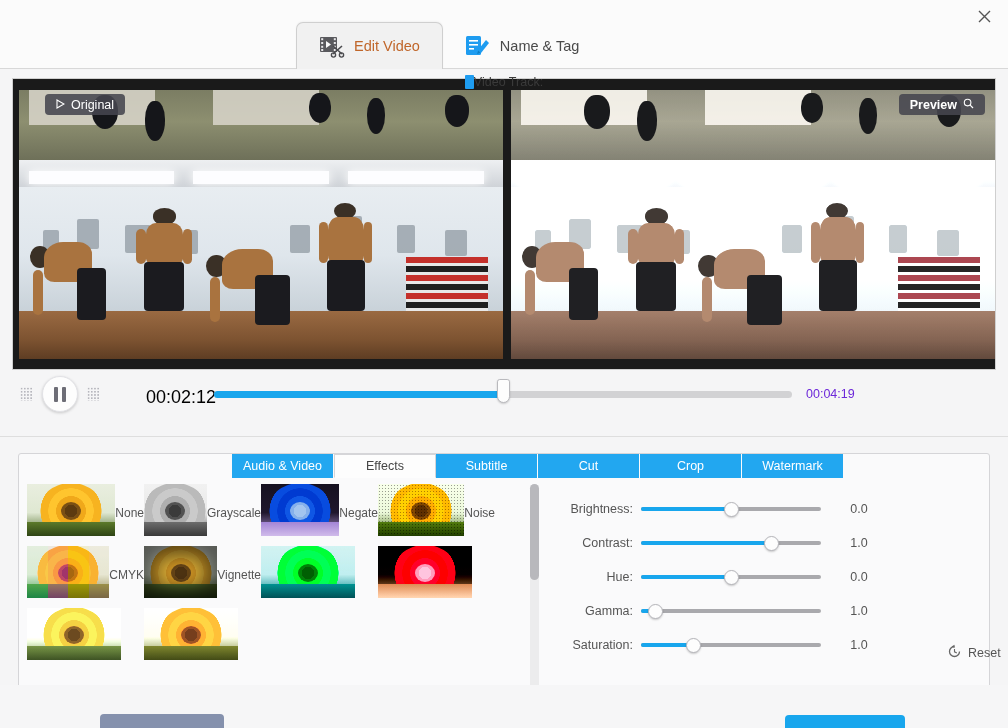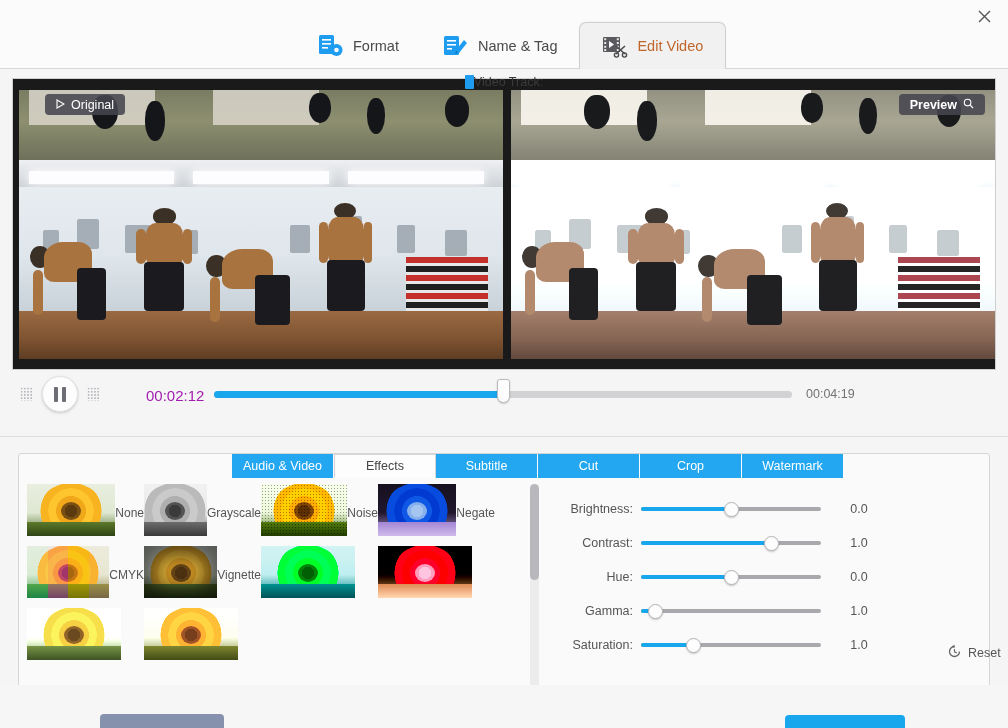--- a/index.html
+++ b/index.html
@@ -112,22 +112,22 @@
   .grip { width:13px; height:14px;
     background-image: radial-gradient(circle, #b6b6bd 0.8px, transparent 1px);
     background-size:3.2px 3.2px; }
   #play-btn {
     width:36px; height:36px; border-radius:50%; background:#fdfdfd;
     border:1px solid #e2e2e6; box-shadow:0 1px 3px rgba(0,0,0,.18);
     display:flex; align-items:center; justify-content:center; gap:4px; cursor:pointer;
   }
   #play-btn i { display:block; width:4px; height:15px; background:#6d6d76; border-radius:1px; }
 
-  #time-left { position:absolute; left:146px; top:15px; font-size:15px; color:#a21caf; }
-  #time-right { position:absolute; left:806px; top:15px; font-size:12.5px; color:#737373; }
+  #time-left { position:absolute; left:146px; top:15px; font-size:18px; color:#000000; }
+  #time-right { position:absolute; left:806px; top:15px; font-size:12.5px; color:#6d28d9; }
   #seek {
     position:absolute; left:214px; top:19px; width:578px; height:7px;
     background:#d2d2d4; border-radius:4px; cursor:pointer;
   }
   #seek-fill { position:absolute; left:0; top:0; height:7px; background:#18a6ed; border-radius:4px; }
   #seek-handle {
     position:absolute; top:-12px; width:13px; height:24px; margin-left:-6px;
     background:#fdfdfd; border:1px solid #b9b9bd; border-radius:3px 3px 7px 7px;
     box-shadow:0 1px 2px rgba(0,0,0,.18); cursor:pointer;
   }
@@ -223,47 +223,20 @@
 
 <div id="topbar">
   <div id="close-btn">
     <svg width="13" height="13" viewBox="0 0 13 13">
         <path d="M1 1 L12 12 M12 1 L1 12" stroke="#555" stroke-width="1.4" fill="none"></path>
       </svg>
   </div>
 
   <div id="tabs">
 
-    <div class="tab">
-      <span class="tab-icon">
-        <svg width="26" height="24" viewBox="0 0 26 24">
-          <rect x="1" y="1" width="15" height="19" rx="1.5" fill="#1e9cf0"></rect>
-          <rect x="4" y="5" width="9" height="1.6" fill="#fff"></rect>
-          <rect x="4" y="9" width="9" height="1.6" fill="#fff"></rect>
-          <rect x="4" y="13" width="6" height="1.6" fill="#fff"></rect>
-          <circle cx="18.5" cy="16" r="6" fill="#1e9cf0"></circle>
-          <circle cx="18.5" cy="16" r="2.3" fill="#fbfbfb"></circle>
-        </svg>
-      </span>
-      <span class="tlabel">Format</span>
-    </div>
-
-    <div class="tab">
-      <span class="tab-icon">
-        <svg width="26" height="24" viewBox="0 0 26 24">
-          <rect x="1" y="2" width="15" height="19" rx="1.5" fill="#1e9cf0"></rect>
-          <rect x="4" y="6" width="9" height="1.6" fill="#fff"></rect>
-          <rect x="4" y="10" width="9" height="1.6" fill="#fff"></rect>
-          <rect x="4" y="14" width="5" height="1.6" fill="#fff"></rect>
-          <path d="M13 16 L21 6 L24 9 L16 19 L12 20 Z" fill="#1e9cf0"></path>
-          <path d="M12 20 L13.2 16.6 L15.4 18.8 Z" fill="#0d7ec4"></path>
-        </svg>
-      </span>
-      <span class="tlabel">Name &amp; Tag</span>
-    </div>
 
     <div class="tab active">
       <span class="tab-icon">
         <svg width="26" height="24" viewBox="0 0 26 24">
           <rect x="1" y="3" width="17" height="15" rx="1" fill="#5a5a5e"></rect>
           <g fill="#e8e8ea">
             <rect x="2.2" y="4.2" width="2" height="2"></rect>
               <rect x="2.2" y="8" width="2" height="2"></rect>
             <rect x="2.2" y="11.8" width="2" height="2"></rect>
               <rect x="2.2" y="15" width="2" height="2"></rect>
@@ -272,20 +245,34 @@
             <rect x="14.8" y="11.8" width="2" height="2"></rect>
               <rect x="14.8" y="15" width="2" height="2"></rect>
           </g>
           <path d="M7 7 L12 10.5 L7 14 Z" fill="#fafafa"></path>
           <path d="M14 12 L23 20 M23 12 L14 20" stroke="#4a4a4e" stroke-width="1.6" fill="none"></path>
           <circle cx="14.5" cy="21" r="2.1" fill="none" stroke="#4a4a4e" stroke-width="1.4"></circle>
           <circle cx="22.5" cy="21" r="2.1" fill="none" stroke="#4a4a4e" stroke-width="1.4"></circle>
         </svg>
       </span>
       <span class="tlabel">Edit Video</span>
+    </div>
+
+    <div class="tab">
+      <span class="tab-icon">
+        <svg width="26" height="24" viewBox="0 0 26 24">
+          <rect x="1" y="2" width="15" height="19" rx="1.5" fill="#1e9cf0"></rect>
+          <rect x="4" y="6" width="9" height="1.6" fill="#fff"></rect>
+          <rect x="4" y="10" width="9" height="1.6" fill="#fff"></rect>
+          <rect x="4" y="14" width="5" height="1.6" fill="#fff"></rect>
+          <path d="M13 16 L21 6 L24 9 L16 19 L12 20 Z" fill="#1e9cf0"></path>
+          <path d="M12 20 L13.2 16.6 L15.4 18.8 Z" fill="#0d7ec4"></path>
+        </svg>
+      </span>
+      <span class="tlabel">Name &amp; Tag</span>
     </div>
 
   </div>
 </div>
 
 <div id="main" class="dotted-bg">
 
   <div id="track-row">
     <span id="track-icon"></span>
     <span>Video Track:</span>
@@ -498,40 +485,40 @@
               <div class="sun">
                   <div class="petals"></div>
                   <div class="core"></div>
                   <div class="grass"></div>
                 </div>
             </div>
             <div class="fx-label">Grayscale</div>
           </div>
 
           <div class="fx">
+            <div class="fx-thumb f-neg">
+              <div class="sun">
+                  <div class="petals"></div>
+                  <div class="core"></div>
+                  <div class="grass"></div>
+                </div>
+            </div>
+            <div class="fx-label">Negate</div>
+          </div>
+
+          <div class="fx">
             <div class="fx-thumb f-noise">
               <div class="sun">
                   <div class="petals"></div>
                   <div class="core"></div>
                   <div class="grass"></div>
                 </div>
               <div style="position:absolute;inset:0;background-image:radial-gradient(circle,rgba(0,0,0,.35) .5px,transparent .6px),radial-gradient(circle,rgba(255,255,255,.4) .5px,transparent .6px);background-size:3px 3px,2px 2px;background-position:0 0,1px 1px;"></div>
             </div>
             <div class="fx-label">Noise</div>
-          </div>
-
-          <div class="fx">
-            <div class="fx-thumb f-neg">
-              <div class="sun">
-                  <div class="petals"></div>
-                  <div class="core"></div>
-                  <div class="grass"></div>
-                </div>
-            </div>
-            <div class="fx-label">Negate</div>
           </div>
 
 
           <div class="fx">
             <div class="fx-thumb f-cmyk">
               <div class="sun">
                   <div class="petals"></div>
                   <div class="core"></div>
                   <div class="grass"></div>
                 </div>

